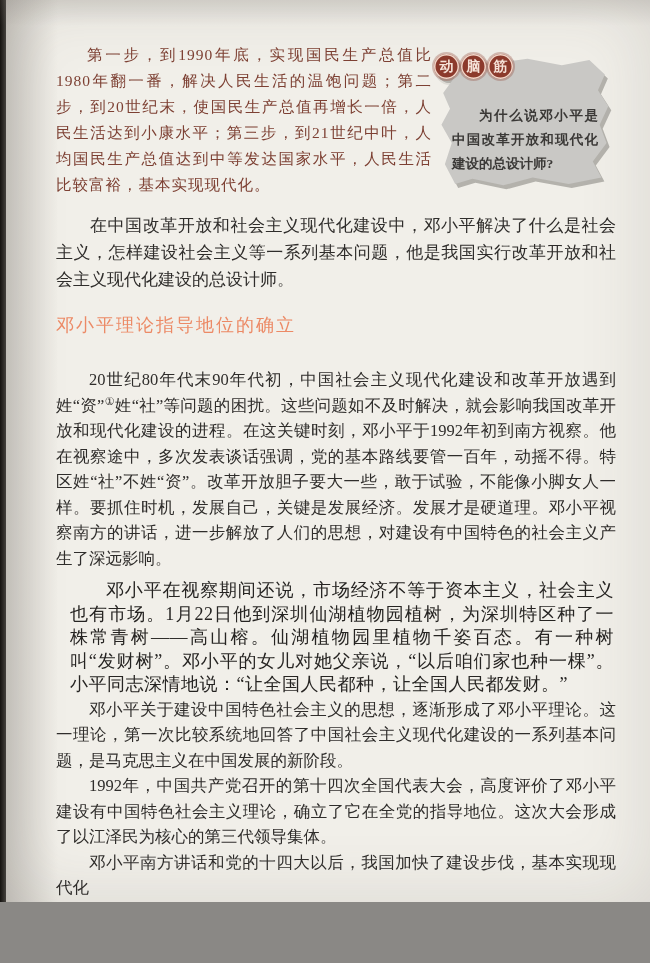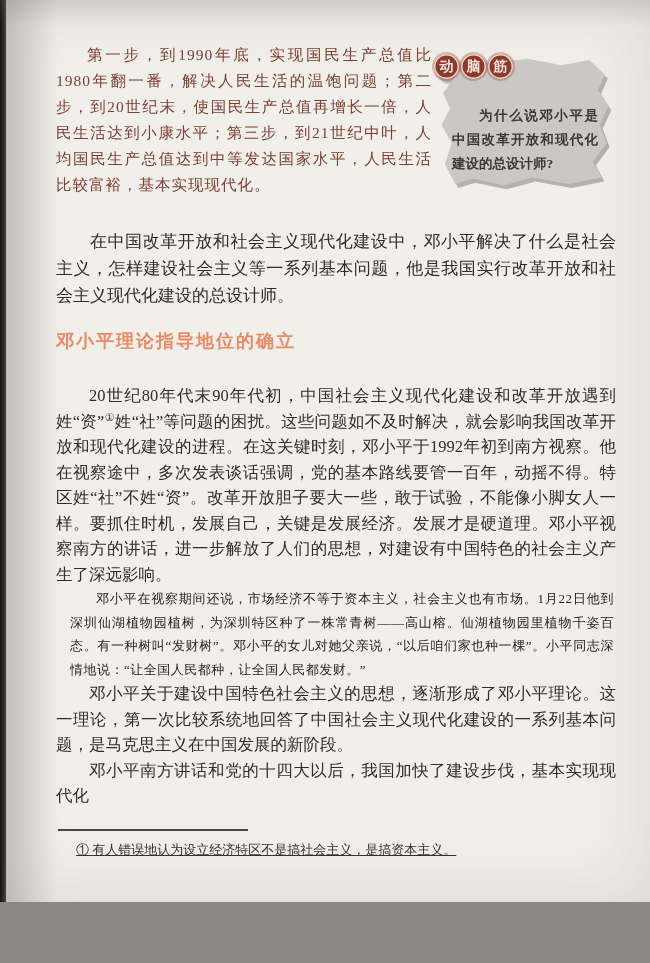--- a/index.html
+++ b/index.html
@@ -48,32 +48,32 @@
   }
   .badge-row{position:absolute;left:-4px;top:-2px;display:flex;gap:2px;}
   .badge{
     width:25px;height:25px;border-radius:50%;
     background:#8c3a2c;color:#f6e2d8;
     font-size:14px;font-weight:bold;
     display:flex;align-items:center;justify-content:center;
     box-shadow:0 0 0 2px rgba(140,58,44,.30), inset 0 0 0 1.5px #f1d6c9;
   }
 
-  .lead{margin-top:26px;font-size:17px;line-height:27px;}
+  .lead{margin-top:10px;font-size:17px;line-height:27px;}
   .heading{
     margin-top:20px;margin-bottom:4px;
-    font-size:18px;font-weight:bold;letter-spacing:2px;
+    font-size:18px;font-weight:normal;letter-spacing:2px;
     color:#ec8a66;
     font-family:"Liberation Sans","DejaVu Sans",sans-serif;
   }
   .body-para{font-size:16.5px;line-height:25.5px;}
   .p-main{margin-top:30px;}
   .reading{
-    margin-left:14px;margin-right:2px;
-    font-size:13px;line-height:23.5px;
+    margin-top:8px;margin-left:14px;margin-right:2px;
+    font-size:18px;line-height:23.5px;
     color:#262422;letter-spacing:.5px;
   }
   .p-after{margin-top:0;}
   sup.ref{font-size:11px;line-height:0;}
 
   .footnote-rule{margin-top:20px;margin-left:2px;width:190px;height:2px;background:#4a4845;}
   .footnote{margin-top:9px;margin-left:20px;font-size:13px;line-height:20px;color:#333130;text-decoration:underline;}
 
   .footer{
     position:absolute;top:901px;right:34px;
@@ -112,20 +112,21 @@
     <p class="lead indent">在中国改革开放和社会主义现代化建设中，邓小平解决了什么是社会主义，怎样建设社会主义等一系列基本问题，他是我国实行改革开放和社会主义现代化建设的总设计师。</p>
 
     <h2 class="heading">邓小平理论指导地位的确立</h2>
 
     <p class="body-para p-main indent"><span>20世纪80年代末90年代初，中国社会主义现代化建设和改革开放遇到姓“资”</span><sup class="ref">①</sup><span>姓“社”等问题的困扰。这些问题如不及时解决，就会影响我国改革开放和现代化建设的进程。在这关键时刻，邓小平于1992年初到南方视察。他在视察途中，多次发表谈话强调，党的基本路线要管一百年，动摇不得。特区姓“社”不姓“资”。改革开放胆子要大一些，敢于试验，不能像小脚女人一样。要抓住时机，发展自己，关键是发展经济。发展才是硬道理。邓小平视察南方的讲话，进一步解放了人们的思想，对建设有中国特色的社会主义产生了深远影响。</span></p>
 
     <p class="reading indent">邓小平在视察期间还说，市场经济不等于资本主义，社会主义也有市场。1月22日他到深圳仙湖植物园植树，为深圳特区种了一株常青树——高山榕。仙湖植物园里植物千姿百态。有一种树叫“发财树”。邓小平的女儿对她父亲说，“以后咱们家也种一棵”。小平同志深情地说：“让全国人民都种，让全国人民都发财。”</p>
 
     <p class="body-para p-after indent">邓小平关于建设中国特色社会主义的思想，逐渐形成了邓小平理论。这一理论，第一次比较系统地回答了中国社会主义现代化建设的一系列基本问题，是马克思主义在中国发展的新阶段。</p>
 
+    <p class="body-para indent">1992年，中国共产党召开的第十四次全国代表大会，高度评价了邓小平建设有中国特色社会主义理论，确立了它在全党的指导地位。这次大会形成了以江泽民为核心的第三代领导集体。</p>
 
     <p class="body-para indent">邓小平南方讲话和党的十四大以后，我国加快了建设步伐，基本实现现代化</p>
 
     <div class="footnote-rule"></div>
     <p class="footnote"><span>①</span>&nbsp;<span>有人错误地认为设立经济特区不是搞社会主义，是搞资本主义。</span></p>
   </div>
 
   <div class="footer">
     <span class="footer-chapter">建设有中国特色的社会主义</span>
     <span class="footer-page">30</span>

